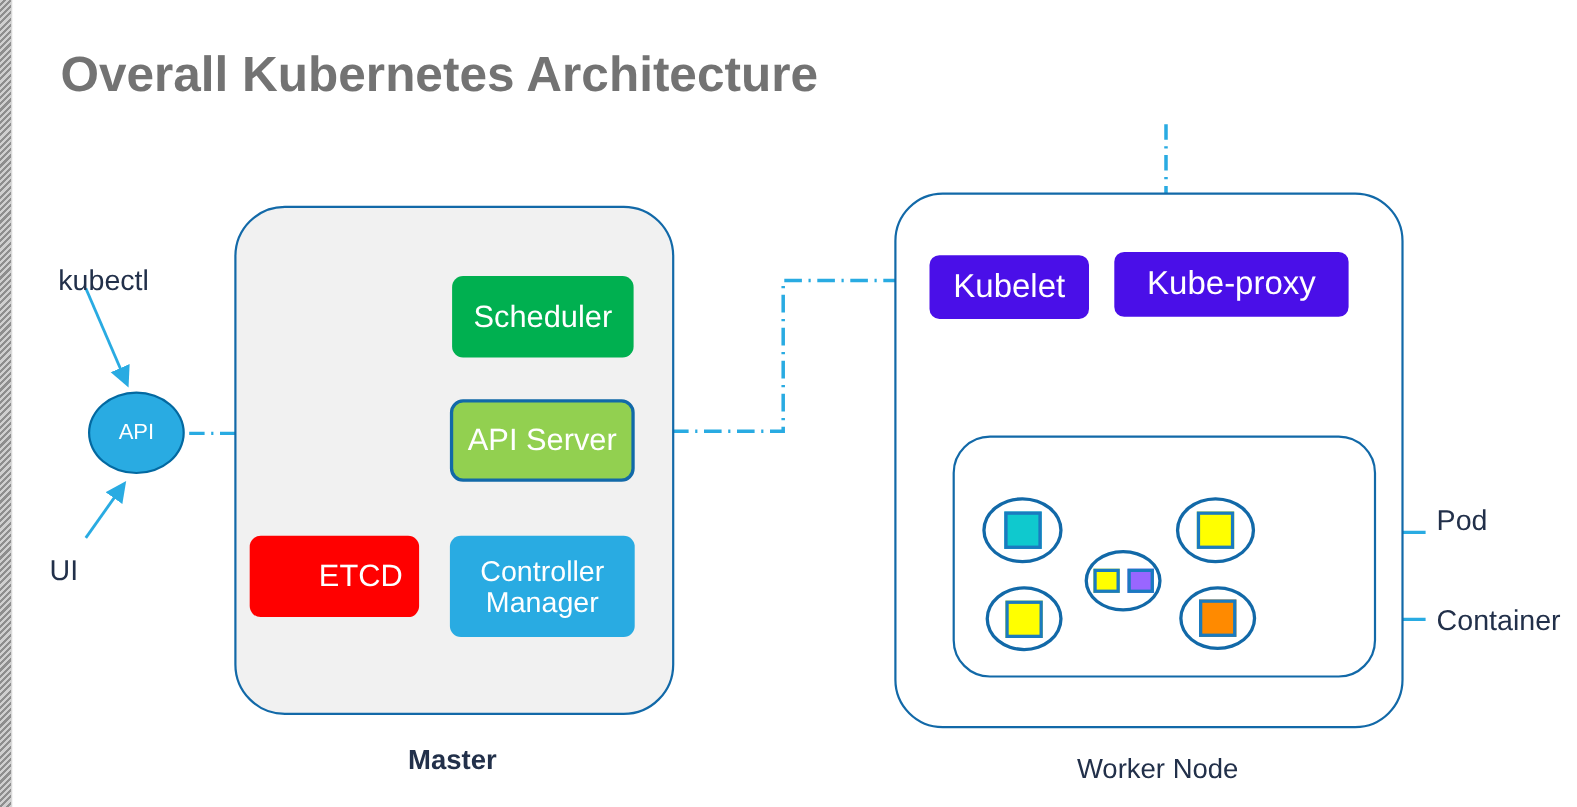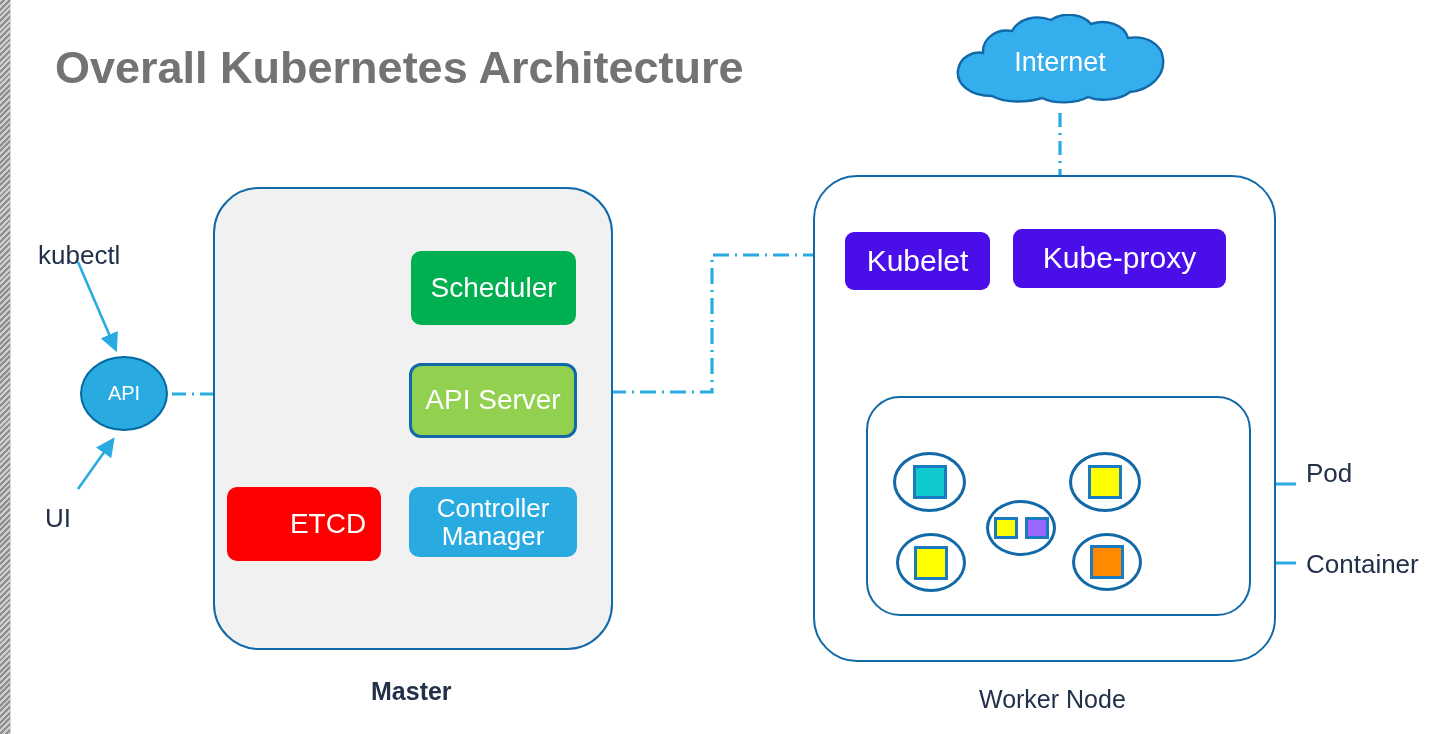--- a/index.html
+++ b/index.html
@@ -78,21 +78,21 @@
   #master-label  { left: 371px; top: 677px; font-weight: bold; }
   #worker-label  { left: 979px; top: 685px; }
 
   
   .plain-label {
     position: absolute;
     color: #22304A;
     font-size: 26px;
     white-space: nowrap;
   }
-  #kubectl-label   { left: 38px;  top: 240px; }
+  #kubectl-label   { left: 53px;  top: 240px; }
   #ui-label        { left: 45px;  top: 503px; }
   #pod-label       { left: 1306px; top: 458px; }
   #container-label { left: 1306px; top: 549px; }
 
   
   .comp {
     position: absolute;
     display: flex;
     align-items: center;
     justify-content: center;
@@ -115,21 +115,21 @@
     border-radius: 12px;
   }
   #etcd-box {
     left: 227px; top: 487px;
     width: 154px; height: 74px;
     background: #FF0000;
     padding-left: 48px;
   }
   #ctrlmgr-box {
     left: 409px; top: 487px;
-    width: 168px; height: 70px;
+    width: 168px; height: 92px;
     background: #29ABE2;
     font-size: 26px;
   }
   #kubelet-box {
     left: 845px; top: 232px;
     width: 145px; height: 58px;
     background: #4A0FE8;
     border-radius: 9px;
     font-size: 30px;
   }
@@ -241,37 +241,20 @@
     <path d="M922,292 L922,455" stroke="#29ABE2" stroke-width="3.2" fill="none" stroke-dasharray="16,6,2,6" marker-end="url(#ah-solid)"></path>
 
     <path d="M1041,290 L1041,370 L945,370" stroke="#29ABE2" stroke-width="2.4" fill="none" stroke-dasharray="16,6,2,6"></path>
     <path d="M945,370 L945,446" stroke="#29ABE2" stroke-width="3.4" fill="none" marker-end="url(#ah-solid)"></path>
 
     <path d="M1296,484 L1148,484" stroke="#29ABE2" stroke-width="3" fill="none" marker-end="url(#ah-solid)"></path>
 
     <path d="M1296,563 L1118,563" stroke="#29ABE2" stroke-width="3" fill="none" marker-end="url(#ah-solid)"></path>
   </svg>
 
-  <div id="cloud-wrap">
-    <svg width="240" height="96" viewBox="0 0 240 96" xmlns="http://www.w3.org/2000/svg">
-      <path d="M52,82
-               C30,82 16,70 18,56
-               C20,43 33,37 43,39
-               C42,25 56,14 72,17
-               C78,5 96,0 111,6
-               C122,-2 142,-1 151,10
-               C166,5 184,10 188,24
-               C206,21 222,30 223,45
-               C225,62 210,76 190,78
-               C180,86 160,88 148,83
-               C136,90 114,90 102,84
-               C90,88 66,90 52,82 Z" fill="#35AEEE" stroke="#1269A8" stroke-width="2.4"></path>
-    </svg>
-    <div id="cloud-label">Internet</div>
-  </div>
 
   <div class="plain-label" id="kubectl-label">kubectl</div>
   <div class="plain-label" id="ui-label">UI</div>
   <div id="api-circle">
     <span>API</span>
   </div>
 
   <div class="node-box" id="master-box"></div>
 
   <div class="comp" id="scheduler-box">

